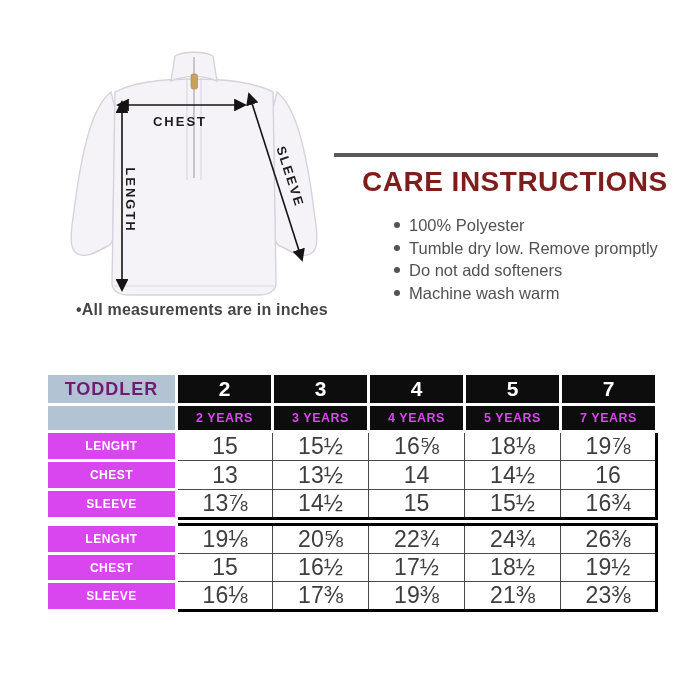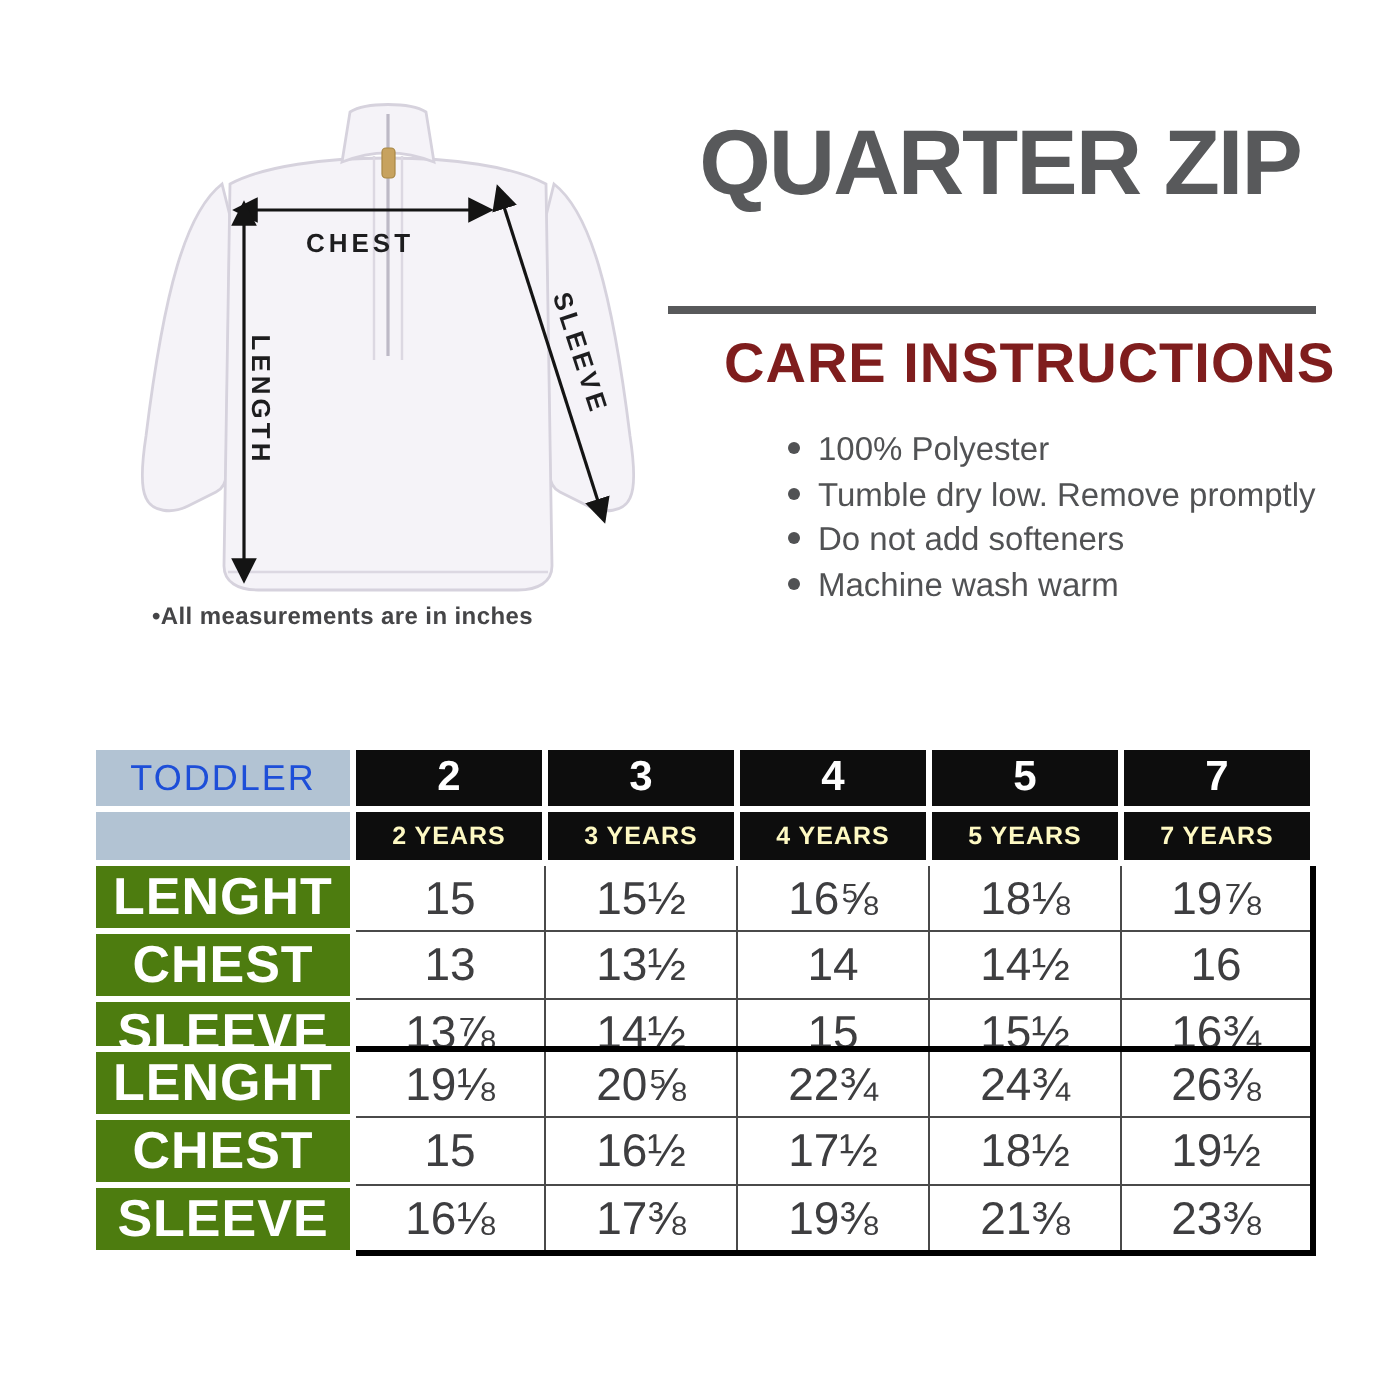--- a/index.html
+++ b/index.html
@@ -28,21 +28,21 @@
   .measure-label {
     font-family: "Liberation Sans", sans-serif;
     font-weight: bold;
     font-size: 13px;
     letter-spacing: 2px;
     fill: #1d1d1f;
   }
   #footnote {
     position: absolute;
     left: 76px; top: 301px;
-    font-size: 12px;
+    font-size: 16px;
     font-weight: bold;
     letter-spacing: 0.2px;
     color: #454547;
   }
 
   
   #title-block {
     position: absolute;
     left: 335px; top: 60px; width: 330px;
     text-align: center;
@@ -102,46 +102,46 @@
   #toddler-table { top: 372px; }
   #youth-table   { top: 523px; }
   .size-table col.c0 { width: 130px; }
   .size-table th, .size-table td {
     text-align: center;
     vertical-align: middle;
     padding: 0;
   }
   .cell-group, .cell-group-empty {
     background: #b2c3d3;
-    color: #1d4ed8;
-    font-weight: normal;
+    color: #701a75;
+    font-weight: bold;
     font-size: 18px;
     letter-spacing: 1px;
     border: 3px solid #ffffff;
   }
   .cell-size {
     background: #0d0d0d;
     color: #ffffff;
     font-weight: bold;
     font-size: 21px;
     border: 3px solid #ffffff;
   }
   .cell-year {
     background: #0d0d0d;
-    color: #fef9c3;
+    color: #d946ef;
     font-weight: bold;
     font-size: 12.5px;
     letter-spacing: 0.5px;
     border: 3px solid #ffffff;
   }
   .cell-label {
-    background: #4d7c0f;
+    background: #d946ef;
     color: #ffffff;
     font-weight: bold;
-    font-size: 26px;
+    font-size: 12px;
     letter-spacing: 0.5px;
     border: 3px solid #ffffff;
   }
   .cell-value {
     background: #ffffff;
     color: #3e3e40;
     font-size: 23px;
     border: 1px solid #4a4a4a;
   }
   .r-size  { height: 31px; }
@@ -184,21 +184,20 @@
       <text class="measure-label" text-anchor="middle" transform="translate(74,150) rotate(90)">LENGTH</text>
 
       <line class="arrow-line" x1="197" y1="44" x2="250" y2="210" marker-start="url(#arr)" marker-end="url(#arr)"></line>
       <text class="measure-label" text-anchor="middle" transform="translate(234,128) rotate(72)">SLEEVE</text>
     </svg>
   </div>
 
   <div id="footnote">•All measurements are in inches</div>
 
   <div id="title-block">
-    <div class="title-line">QUARTER ZIP</div>
   </div>
   <div id="title-rule"></div>
   <div id="care-heading">CARE INSTRUCTIONS</div>
   <ul id="care-list">
     <li>
         <span class="bullet-dot"></span>
         <span>100% Polyester</span>
       </li>
     <li>
         <span class="bullet-dot"></span>

